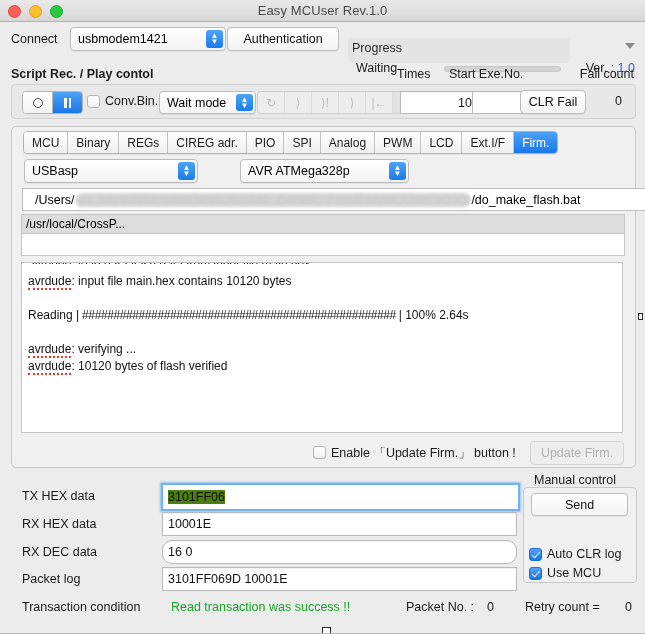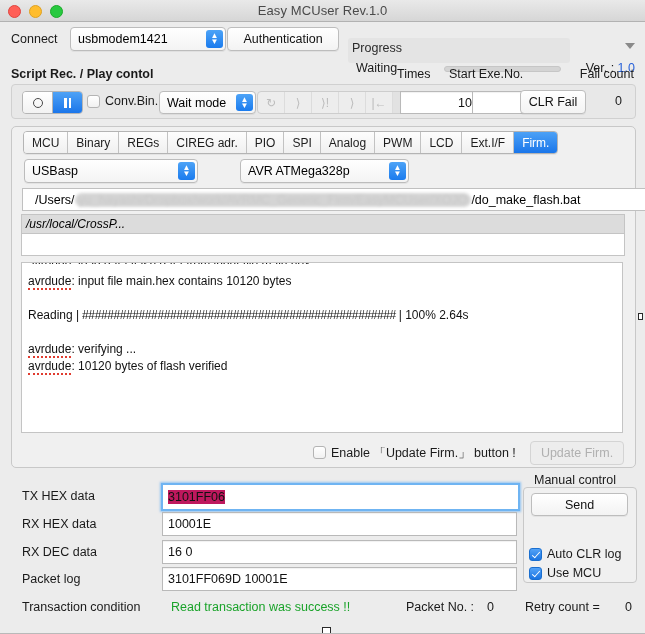--- a/index.html
+++ b/index.html
@@ -81,21 +81,21 @@
     border: 1px solid #b9b9b9;
     box-shadow: inset 0 1px 1px rgba(0,0,0,.06);
     display: flex; align-items: center;
     padding: 0 5px;
     font-size: 12.5px;
     color: #111;
     overflow: hidden; white-space: nowrap;
   }
   .tf.num { justify-content: flex-end; }
   .tf.focus { border: 2px solid #6fb4f2; box-shadow: 0 0 2px 1px rgba(90,170,245,.6); }
-  .sel { background: #be185d; }
+  .sel { background: #4d7c0f; }
 
   .cb {
     width: 13px; height: 13px;
     border: 1px solid #b4b4b4; border-radius: 3px;
     background: linear-gradient(to bottom,#fff,#f1f1f1);
     box-sizing: border-box;
     flex: 0 0 auto;
   }
   .cb.on {
     background: linear-gradient(to bottom,#54a3f7,#1a74e2);
@@ -220,21 +220,21 @@
   #path-redacted {
     display:inline-block;
     background:#d4d4d4; border-radius:9px;
     color:#c9c9c9;
     padding:0 4px;
     filter: blur(1.4px);
   }
 
   .listview {
     position:absolute; left:21px; top:214px; width:602px; height:40px;
-    background:#fff; border:1px solid #c4c4c4;font-style:italic;
+    background:#fff; border:1px solid #c4c4c4;
   }
   .listview .lv-header {
     height:18px; background:#dcdcdc; border-bottom:1px solid #c4c4c4;
     display:flex; align-items:center; padding-left:4px; font-size:12px;
   }
 
   .logview {
     position:absolute; left:21px; top:262px; width:602px; height:171px;
     background:#fff; border:1px solid #c4c4c4;
     overflow:hidden;
@@ -252,21 +252,21 @@
 
   
   #tx-label { position:absolute; left:22px; top:489px; font-size:12.5px; }
   #rx-hex-label { position:absolute; left:22px; top:517px; font-size:12.5px; }
   #rx-dec-label { position:absolute; left:22px; top:545px; font-size:12.5px; }
   #packet-log-label { position:absolute; left:22px; top:572px; font-size:12.5px; }
   #transaction-label { position:absolute; left:22px; top:600px; font-size:12.5px; }
 
   #tx-field { position:absolute; left:161px; top:483px; width:345px; height:24px; }
   #rx-hex-field { position:absolute; left:162px; top:512px; width:343px; height:22px; }
-  #rx-dec-field { position:absolute; left:162px; top:540px; width:343px; height:22px; }
+  #rx-dec-field { position:absolute; left:162px; top:540px; width:343px; height:22px;border-radius:10px; }
   #packet-log-field { position:absolute; left:162px; top:567px; width:343px; height:22px; }
 
   #transaction-status { position:absolute; left:171px; top:600px; font-size:12.5px; color:#1aa32a; }
   #packet-no-label { position:absolute; left:406px; top:600px; font-size:12.5px; }
   #packet-no-value { position:absolute; left:487px; top:600px; font-size:12.5px; }
   #retry-label { position:absolute; left:525px; top:600px; font-size:12.5px; }
   #retry-value { position:absolute; left:625px; top:600px; font-size:12.5px; }
 
   
   #manual-label { position:absolute; left:534px; top:473px; font-size:12.5px; }

